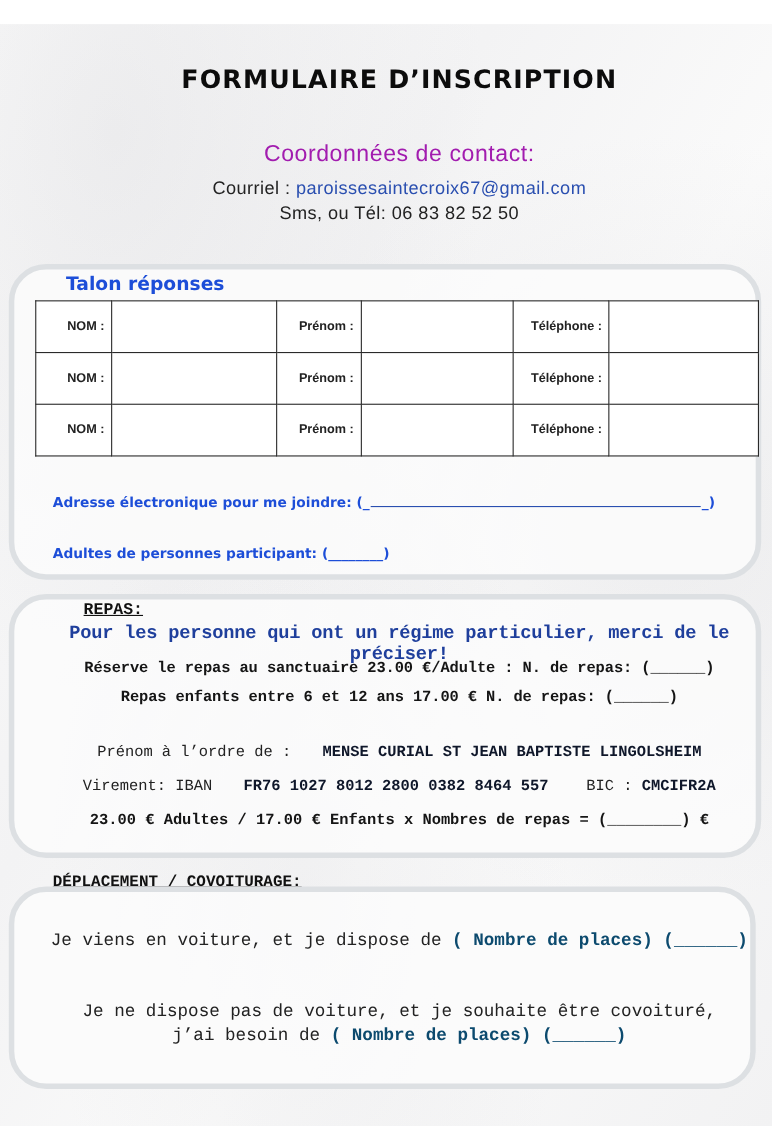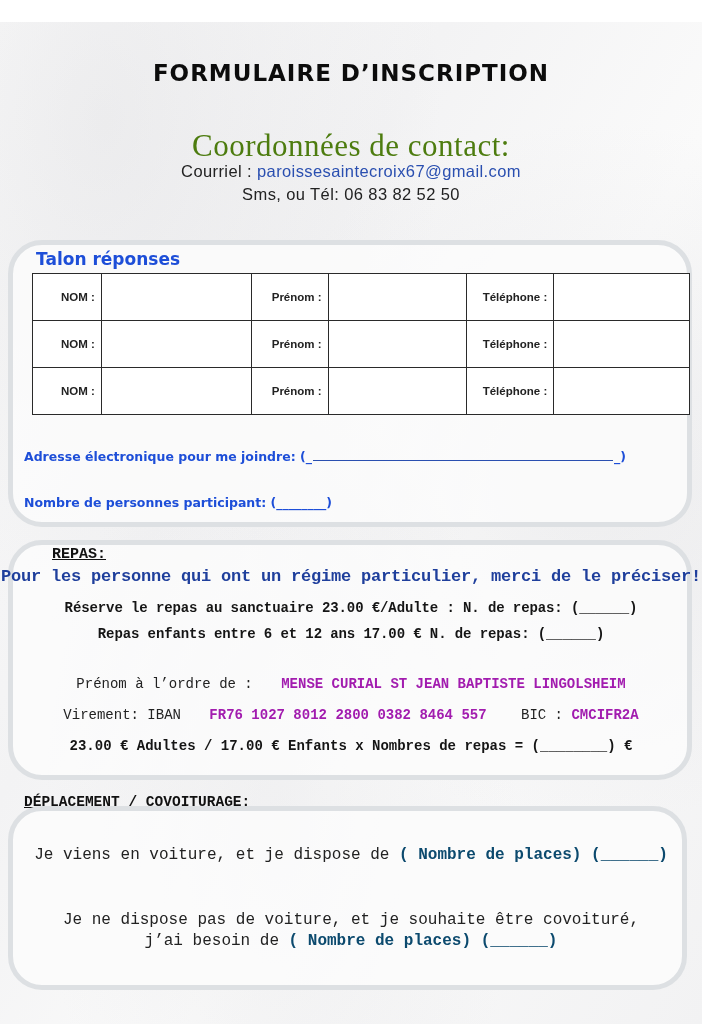--- a/index.html
+++ b/index.html
@@ -12,28 +12,28 @@
   }
   .paper {
     position: absolute; left: 0; top: 22px; width: 702px; height: 1002px;
     background:
       radial-gradient(ellipse at 15% 10%, rgba(200,200,205,0.25), transparent 40%),
       radial-gradient(ellipse at 85% 45%, rgba(200,200,205,0.22), transparent 45%),
       radial-gradient(ellipse at 40% 80%, rgba(205,205,210,0.2), transparent 40%),
       linear-gradient(120deg, #fbfbfb 0%, #f3f3f4 35%, #fafafa 60%, #f2f2f3 100%);
   }
   .topstrip { position:absolute; left:0; top:0; width:702px; height:22px; background:#fff; }
-  .abs { position: absolute; }
+  .abs { position: absolute; padding-left: 24px; }
   .center { left: 0; width: 702px; text-align: center; }
 
   .title {
     top: 60px; font-family: "DejaVu Sans", sans-serif; font-weight: bold;
     font-size: 23px; letter-spacing: 1px; color: #0c0c0c;
   }
-  .contact-heading { top: 128px; font-family: Liberation Serif, serif; font-size: 31px; color: #4d7c0f; letter-spacing: 0.5px; }
+  .contact-heading { top: 128px; font-family: Liberation Sans, sans-serif; font-size: 21px; color: #a21caf; letter-spacing: 0.5px; }
   .contact-line { font-family: "Liberation Sans", sans-serif; font-size: 16.5px; color: #222; letter-spacing: 0.4px; }
   .contact-email-row { top: 162px; }
   .contact-phone-row { top: 185px; }
   .email-link { color: #2a4fb0; }
 
   .panel {
     position: absolute;
     border: 5px solid #dde0e3;
     border-radius: 34px;
     background: rgba(252,252,252,0.85);
@@ -68,21 +68,21 @@
   .serif { font-family: Liberation Mono, monospace; }
   .repas-title { left: 52px; top: 546px; font-size: 15px; font-weight: bold; text-decoration: underline; color: #111; }
   .diet-note { top: 567px; font-size: 17px; font-weight: bold; color: #1f3f9c; letter-spacing: -0.2px; }
   .repas-line { font-size: 14px; font-weight: bold; color: #151515; letter-spacing: -0.1px; }
   .repas-adult { top: 600px; }
   .repas-child { top: 626px; }
   .pay-line { left: 0; width: 702px; text-align: center; font-size: 14px; color: #222; }
   .pay-cheque { top: 676px; }
   .pay-virement { top: 707px; }
   .pay-total { top: 738px; font-weight: bold; color: #151515; }
-  .pay-line b { color: #a21caf; }
+  .pay-line b { color: #0f172a; }
   .gap { display: inline-block; width: 20px; }
   .gap2 { display: inline-block; width: 26px; }
 
   .depl-title { left: 24px; top: 794px; font-size: 14.5px; font-weight: bold; text-decoration: underline; color: #111; text-align: center; }
   .car-line { font-size: 16px; color: #222; }
   .car-have { top: 846px; }
   .car-need1 { top: 911px; }
   .car-need2 { top: 932px; }
   .car-line b { color: #0c4a6e; text-align: right; }
 </style>
@@ -133,21 +133,21 @@
     <td class="c-tel-v"></td>
   </tr>
 </tbody>
   </table>
 
 <div class="abs hand email-row">
   <span>Adresse électronique pour me joindre:</span>
   <span>(_</span><span class="email-blank"></span><span>_)</span>
 </div>
 <div class="abs hand persons-row">
-  <span>Nombre de personnes participant:</span>
+  <span>Adultes de personnes participant:</span>
   <span>(________)</span>
 </div>
 
 <div class="panel panel2"></div>
 <div class="abs serif repas-title">REPAS:</div>
 <div class="abs center serif diet-note">Pour les personne qui ont un régime particulier, merci de le préciser!</div>
 <div class="abs center serif repas-line repas-adult">Réserve le repas au sanctuaire 23.00 €/Adulte :  N. de repas: (______)</div>
 <div class="abs center serif repas-line repas-child">Repas enfants entre 6 et 12 ans 17.00 € N. de repas: (______)</div>
 
 <div class="abs serif pay-line pay-cheque">

